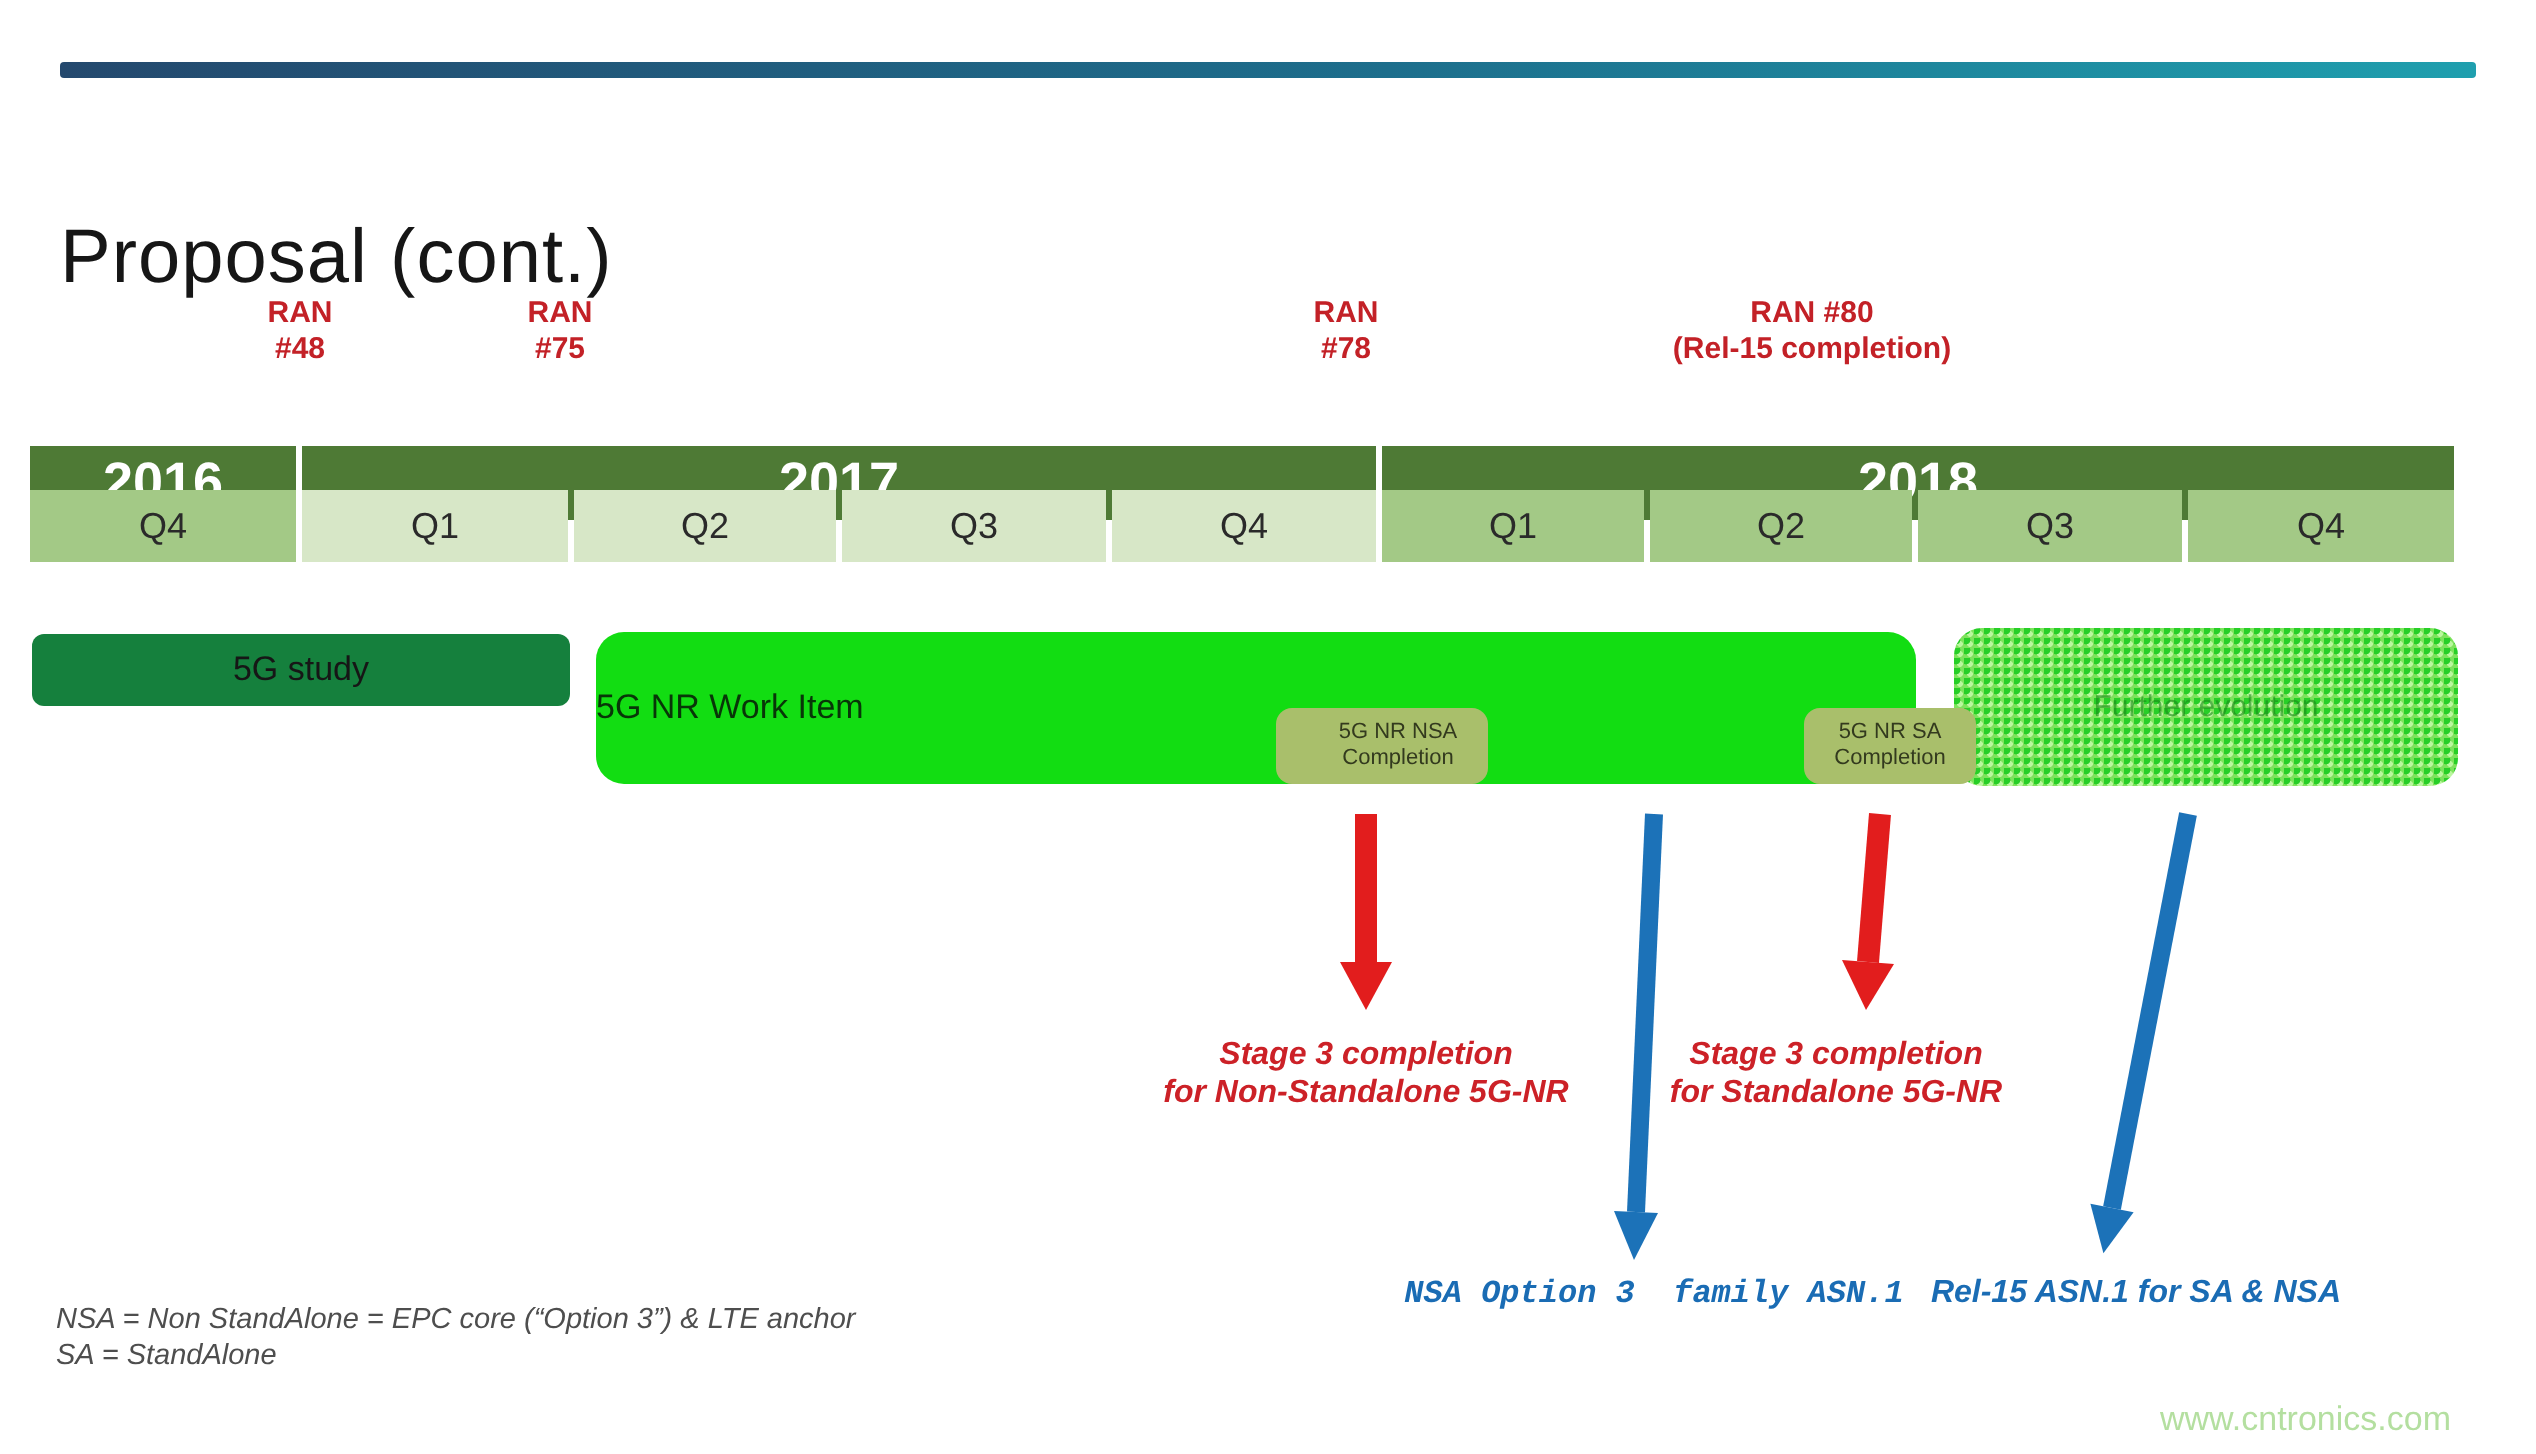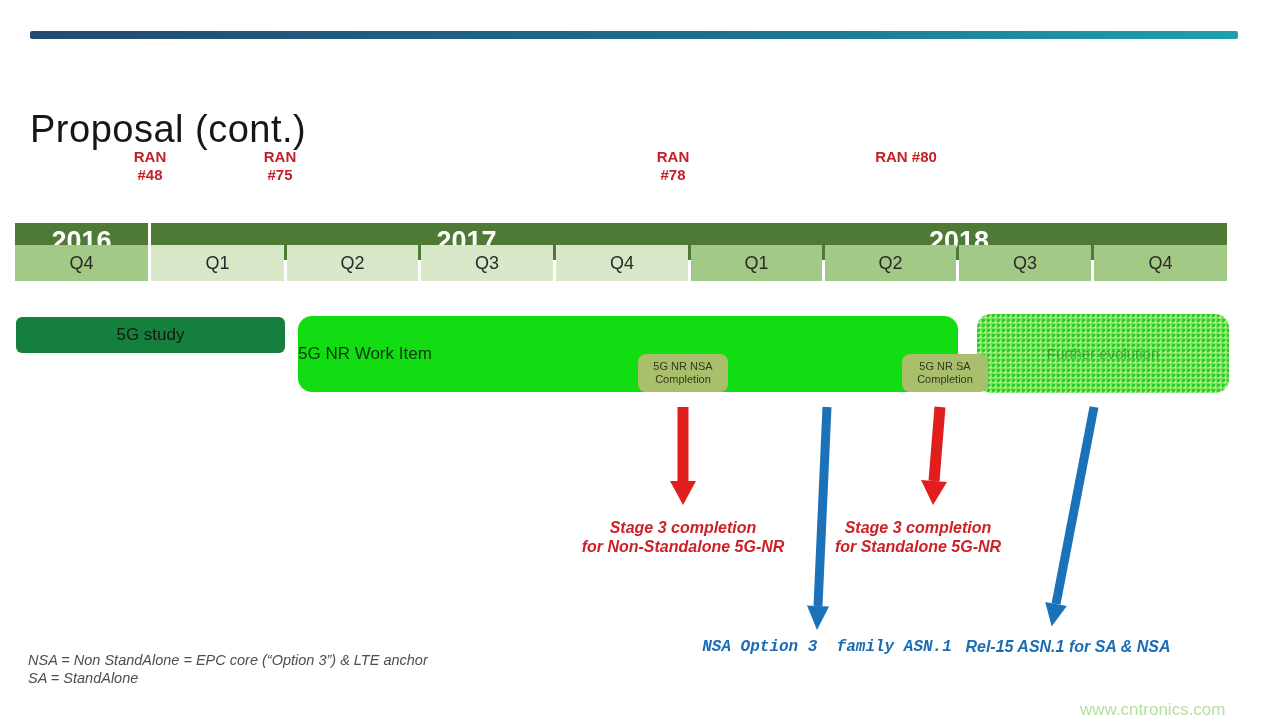--- a/index.html
+++ b/index.html
@@ -75,21 +75,21 @@
   }
 
   
   .mbox{
     top:354px;height:38px;
     background:#a9bf6b;border-radius:8px;
     display:flex;flex-direction:column;align-items:center;justify-content:center;
     font-size:11px;line-height:13px;color:#333a1e;
     z-index:5;
   }
-  .mbox-nsa{left:638px;width:90px;}
+  .mbox-nsa{left:638px;width:90px;padding-left:16px;}
   .mbox-sa{left:902px;width:86px;}
 
   
   svg.arrows{left:0;top:0;width:1268px;height:727px;pointer-events:none;}
   .arrow-red{stroke:#e21d1d;stroke-width:11;}
   .head-red{fill:#e21d1d;}
   .arrow-blue{stroke:#1c72b8;stroke-width:9;}
   .head-blue{fill:#1c72b8;}
 
   
@@ -131,24 +131,25 @@
 <div class="abs ran" style="left:150px;">
   <div>RAN</div>
   <div>#75</div>
 </div>
 <div class="abs ran" style="left:543px;">
   <div>RAN</div>
   <div>#78</div>
 </div>
 <div class="abs ran" style="left:776px;">
   <div>RAN #80</div>
+  <div>(Rel-15 completion)</div>
 </div>
 
 <div class="abs year-cell" style="left:15px;width:133px;">2016</div>
-<div class="abs year-cell" style="left:151px;width:537px;padding-left:47px;">2017</div>
+<div class="abs year-cell" style="left:151px;width:537px;">2017</div>
 <div class="abs year-cell" style="left:691px;width:536px;">2018</div>
 
 <div class="abs q-cell q-dark" style="left:15px;width:133px;">Q4</div>
 <div class="abs q-cell q-light" style="left:151px;width:133px;">Q1</div>
 <div class="abs q-cell q-light" style="left:287px;width:131px;">Q2</div>
 <div class="abs q-cell q-light" style="left:421px;width:132px;">Q3</div>
 <div class="abs q-cell q-light" style="left:556px;width:132px;">Q4</div>
 <div class="abs q-cell q-dark" style="left:691px;width:131px;">Q1</div>
 <div class="abs q-cell q-dark" style="left:825px;width:131px;">Q2</div>
 <div class="abs q-cell q-dark" style="left:959px;width:132px;">Q3</div>

